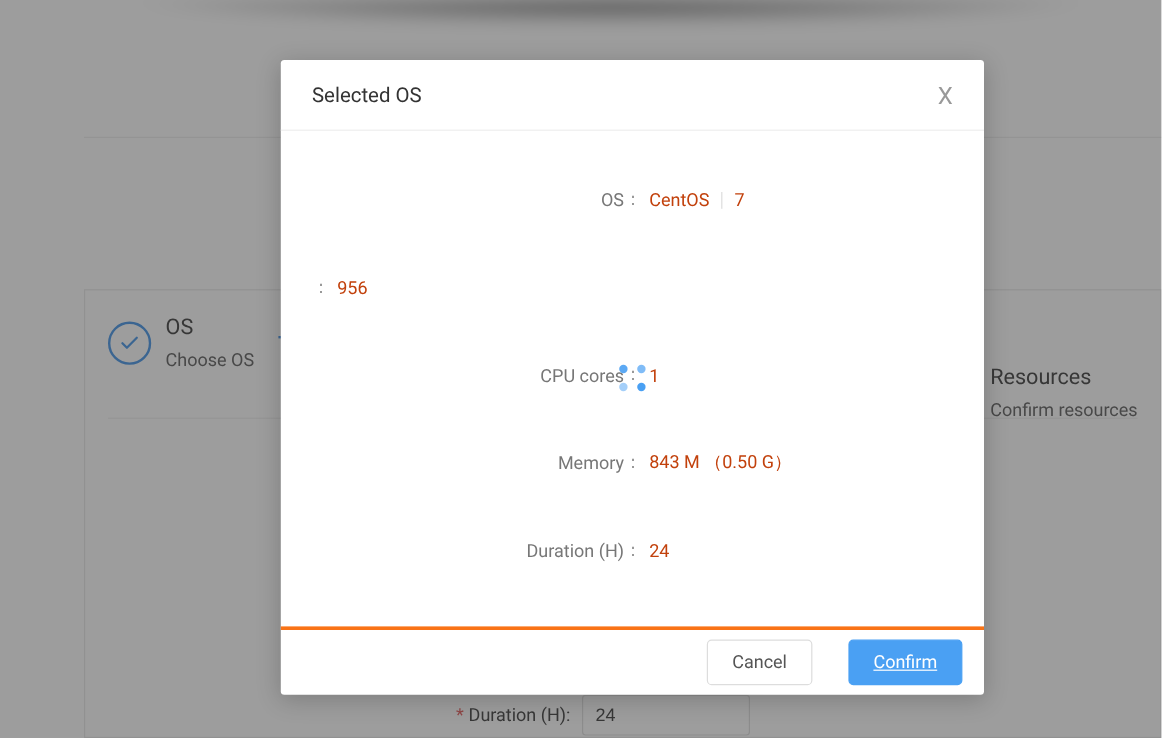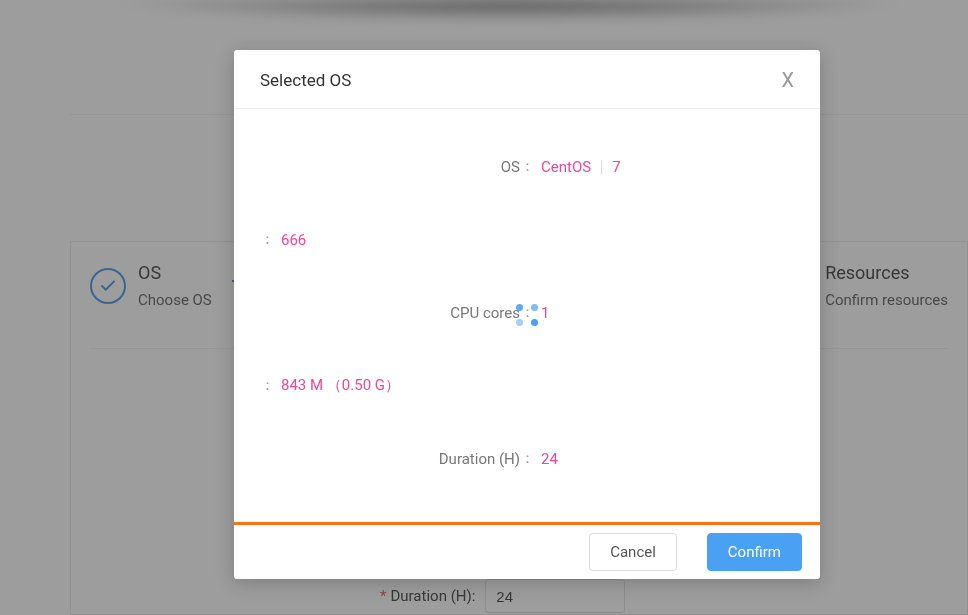--- a/index.html
+++ b/index.html
@@ -86,20 +86,21 @@
       height: 2px;
       background: #3a8fe6;
       margin-left: 20px;
       margin-top: 18px;
     }
     .step-right {
       margin-left: auto;
       margin-right: 20px;
       display: flex;
       flex-direction: column;
+      margin-top: 42px;
     }
     .steps-sep {
       position: absolute;
       left: 90px;
       right: 20px;
       top: 348px;
       bottom: auto;
       height: 1px;
       background: #eee;
       z-index:0;
@@ -178,21 +179,21 @@
     .field-label {
       flex: 0 0 260px;
       text-align: right;
       color: #777;
     }
     .field-colon {
       margin: 0 6px 0 0;
       color: #999;
     }
     .field-value {
-      color: #ec4899;
+      color: #c2410c;
     }
     .field-os-wrap {
       display: flex;
       align-items: center;
     }
     .os-sep {
       display: inline-block;
       width: 1px;
       height: 14px;
       background: #ddd;
@@ -214,20 +215,21 @@
     }
     .btn-default {
       background: #fff;
       border: 1px solid #ddd;
       color: #555;
     }
     .btn-primary {
       background: #4aa0f3;
       border: 1px solid #4aa0f3;
       color: #fff;
+      text-decoration: underline;
     }
     .spinner {
       position: absolute;
       left: 50%;
       top: 50%;
       transform: translate(-50%,-50%);
       width: 22px;
       height: 22px;
       z-index: 20;
     }
@@ -292,30 +294,31 @@
       <span class="field-colon">：</span>
       <span class="field-os-wrap">
         <span class="field-value">CentOS</span>
         <span class="os-sep"></span>
         <span class="field-value">7</span>
       </span>
     </div>
 
     <div class="field-row">
       <span class="field-colon">：</span>
-      <span class="field-value">666</span>
+      <span class="field-value">956</span>
     </div>
 
     <div class="field-row">
       <span class="field-label">CPU cores</span>
       <span class="field-colon">：</span>
       <span class="field-value">1</span>
     </div>
 
     <div class="field-row">
+      <span class="field-label">Memory</span>
       <span class="field-colon">：</span>
       <span class="field-value">843 M （0.50 G）</span>
     </div>
 
     <div class="field-row">
       <span class="field-label">Duration (H)</span>
       <span class="field-colon">：</span>
       <span class="field-value">24</span>
     </div>
 

